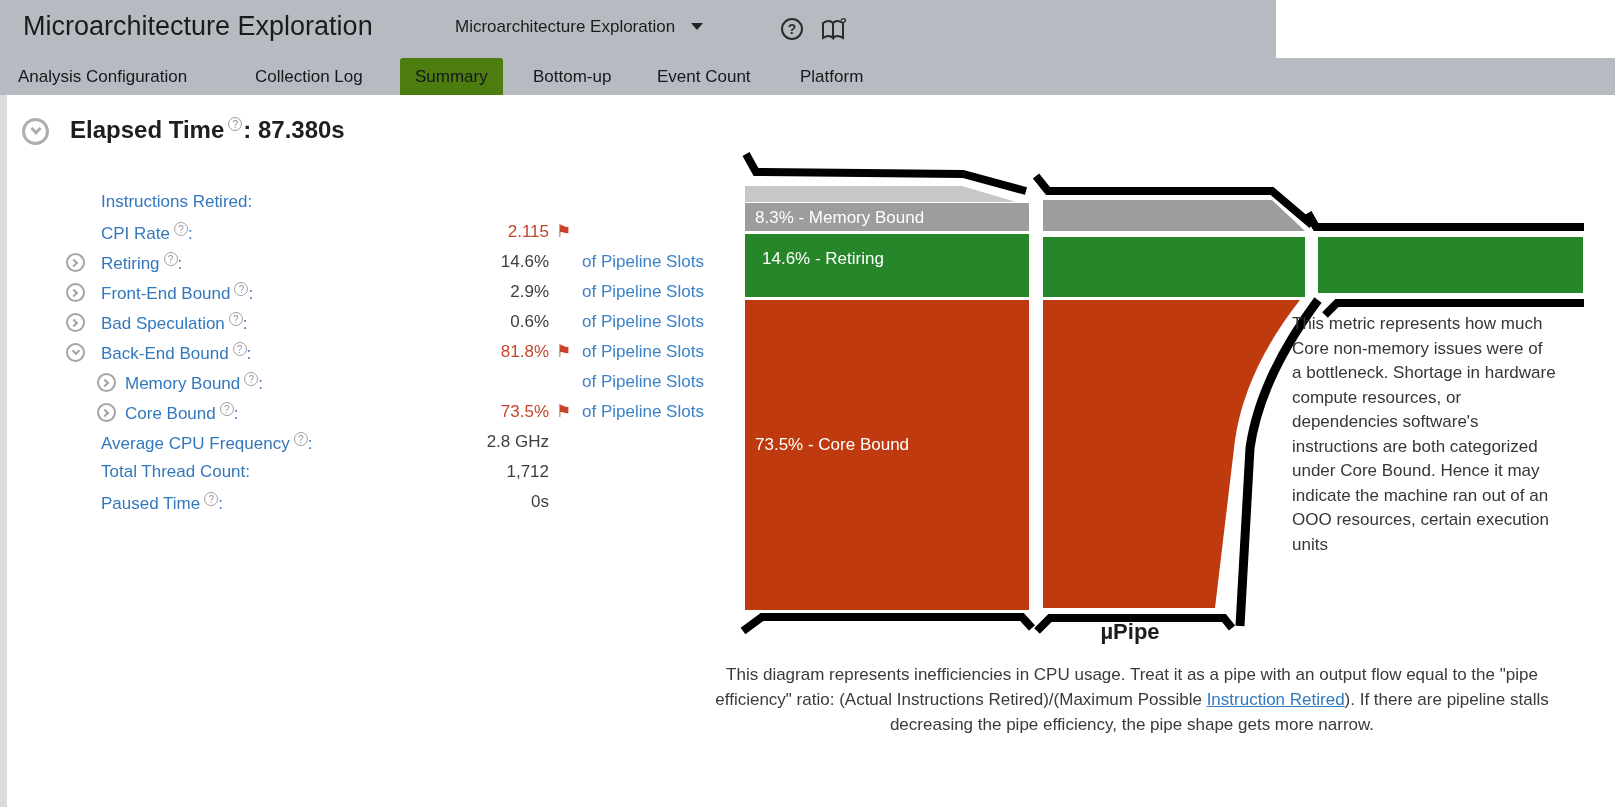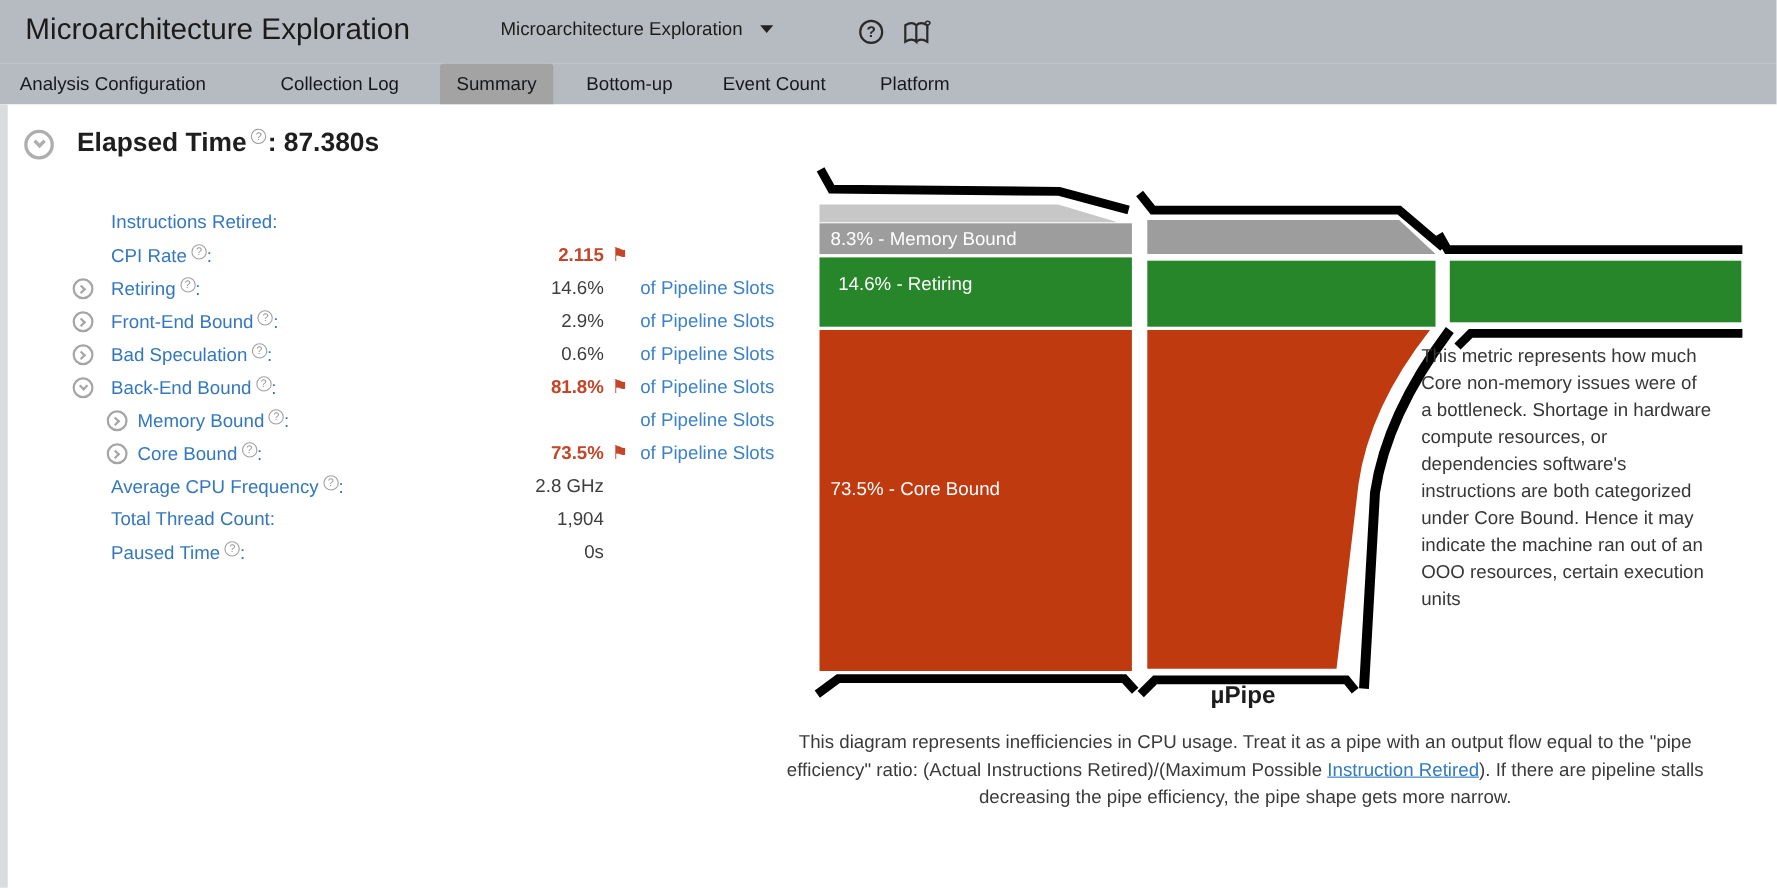--- a/index.html
+++ b/index.html
@@ -1,30 +1,30 @@
 <!DOCTYPE html>
 <html><head>
 <meta charset="utf-8">
 <style>
   * { margin:0; padding:0; box-sizing:border-box; }
   html,body { width:1615px; height:807px; }
   body { font-family:"Liberation Sans", sans-serif; background:#fff; position:relative; overflow:hidden; }
 
   
-  .header { position:absolute; left:0; top:0; width:1615px; height:58px; background:#b6bbc1; }
+  .header { position:absolute; left:0; top:0; width:1276px; height:58px; background:#b6bbc1; }
   .app-title { position:absolute; left:23px; top:11px; font-size:27px; color:#1b1b1b; }
   .analysis-dd { position:absolute; left:455px; top:17px; font-size:17px; color:#1c1c1c; cursor:pointer; }
   .dd-caret { display:inline-block; margin-left:16px; width:0; height:0; border-left:6px solid transparent; border-right:6px solid transparent; border-top:7px solid #222; vertical-align:2px; }
   .help-circle { position:absolute; left:781px; top:18px; width:22px; height:22px; border:2px solid #2a2a2a; border-radius:50%; color:#2a2a2a; font-size:14px; font-weight:bold; text-align:center; line-height:18px; cursor:pointer; }
   .book-icon { position:absolute; left:820px; top:16px; cursor:pointer; }
 
   
   .tabbar { position:absolute; left:0; top:58px; width:1615px; height:37px; background:#b6bbc1; }
   .tab { position:absolute; top:0; height:37px; line-height:37px; font-size:17px; color:#15181c; cursor:pointer; white-space:nowrap;text-align:center; }
-  .tab.active { background:#a3a3a3; padding:0 15px; border-radius:3px 3px 0 0; }
+  .tab.active { background:#4d7c0f; padding:0 15px; border-radius:3px 3px 0 0; }
 
   
   .content { position:absolute; left:0; top:95px; width:1615px; height:712px; background:#fff; }
   .left-strip { position:absolute; left:0; top:0; width:7px; height:712px; background:#d9dbdd; }
 
   .elapsed-expander { position:absolute; left:22px; top:23px; width:27px; height:27px; border:3px solid #aeaeae; border-radius:50%; cursor:pointer; }
   .chev { display:block; width:8px; height:8px; border-right:3px solid #aeaeae; border-bottom:3px solid #aeaeae; }
   .chev.down { transform:rotate(45deg); margin:4px auto 0 auto; }
   .elapsed-line { position:absolute; left:70px; top:21px; font-size:24px; font-weight:bold; color:#1e1e1e; }
   .sup-help { display:inline-block; width:14px; height:14px; border:1px solid #9a9a9a; border-radius:50%; color:#8f8f8f; font-size:10px; font-weight:normal; text-align:center; line-height:13px; vertical-align:10px; margin:0 1px 0 4px; cursor:pointer; }
@@ -32,21 +32,21 @@
   
   .mrow { position:absolute; left:60px; width:660px; height:30px; font-size:17px; }
   .mrow .expander { position:absolute; top:5px; width:19px; height:19px; border:2px solid #a5a5a5; border-radius:50%; cursor:pointer; }
   .mrow .expander .c { display:block; width:6px; height:6px; border-right:2.5px solid #a5a5a5; border-bottom:2.5px solid #a5a5a5; }
   .mrow .expander .c.right { transform:rotate(-45deg); margin:4.5px 0 0 3px; }
   .mrow .expander .c.down  { transform:rotate(45deg);  margin:3px 0 0 4.5px; }
   .mrow .lbl { position:absolute; top:4px; color:#3377bd; cursor:pointer; white-space:nowrap; }
   .mrow .lbl .mhelp { display:inline-block; width:14px; height:14px; border:1px solid #a0a0a0; border-radius:50%; color:#969696; font-size:10px; text-align:center; line-height:13px; vertical-align:6px; margin-left:4px; cursor:pointer; }
   .mrow .colon { color:#3377bd; }
   .mrow .val { position:absolute; top:4px; left:0; width:489px; text-align:right; color:#3e3e3e; }
-  .mrow .val.red { color:#c4462a;font-weight:bold; }
+  .mrow .val.red { color:#c4462a; }
   .mrow .flag { position:absolute; top:3px; left:496px; color:#c4462a; font-size:17px; }
   .mrow .unit { position:absolute; top:4px; left:522px; color:#3c82c6; cursor:pointer; white-space:nowrap; }
 
   
   .upipe-svg { position:absolute; left:726px; top:55px; }
   .upipe-svg text { font-family:"Liberation Sans", sans-serif; font-size:17px; fill:#ffffff; }
   .tooltip { position:absolute; left:1292px; top:217px; width:264px; height:312px; overflow:hidden; font-size:17px; line-height:24.5px; color:#363636; }
   .upipe-title { position:absolute; left:1020px; top:524px; width:220px; text-align:center; font-size:22px; font-weight:bold; color:#1d1d1d; }
   .upipe-desc { position:absolute; left:712px; top:567px; width:840px; text-align:center; font-size:17px; line-height:25px; color:#3a3a3a; }
   .upipe-desc a { color:#2f7ac0; text-decoration:underline; cursor:pointer; }
@@ -144,21 +144,21 @@
     <span class="val red">73.5%</span>
     <span class="flag">⚑</span>
     <span class="unit">of Pipeline Slots</span>
   </div>
   <div class="mrow" style="top:333px">
     <span class="lbl" style="left:41px"><span>Average CPU Frequency</span><span class="mhelp"><span>?</span></span><span class="colon">:</span></span>
     <span class="val">2.8 GHz</span>
   </div>
   <div class="mrow" style="top:363px">
     <span class="lbl" style="left:41px"><span>Total Thread Count</span><span class="colon">:</span></span>
-    <span class="val">1,904</span>
+    <span class="val">1,712</span>
   </div>
   <div class="mrow" style="top:393px">
     <span class="lbl" style="left:41px"><span>Paused Time</span><span class="mhelp"><span>?</span></span><span class="colon">:</span></span>
     <span class="val">0s</span>
   </div>
 
   <svg class="upipe-svg" width="862" height="486" viewBox="0 0 862 486">
 
     <polygon points="19,36 236,36 290,52 19,52" fill="#c7c7c7"></polygon>
     <rect x="19" y="53" width="284" height="28" fill="#9d9d9d"></rect>

